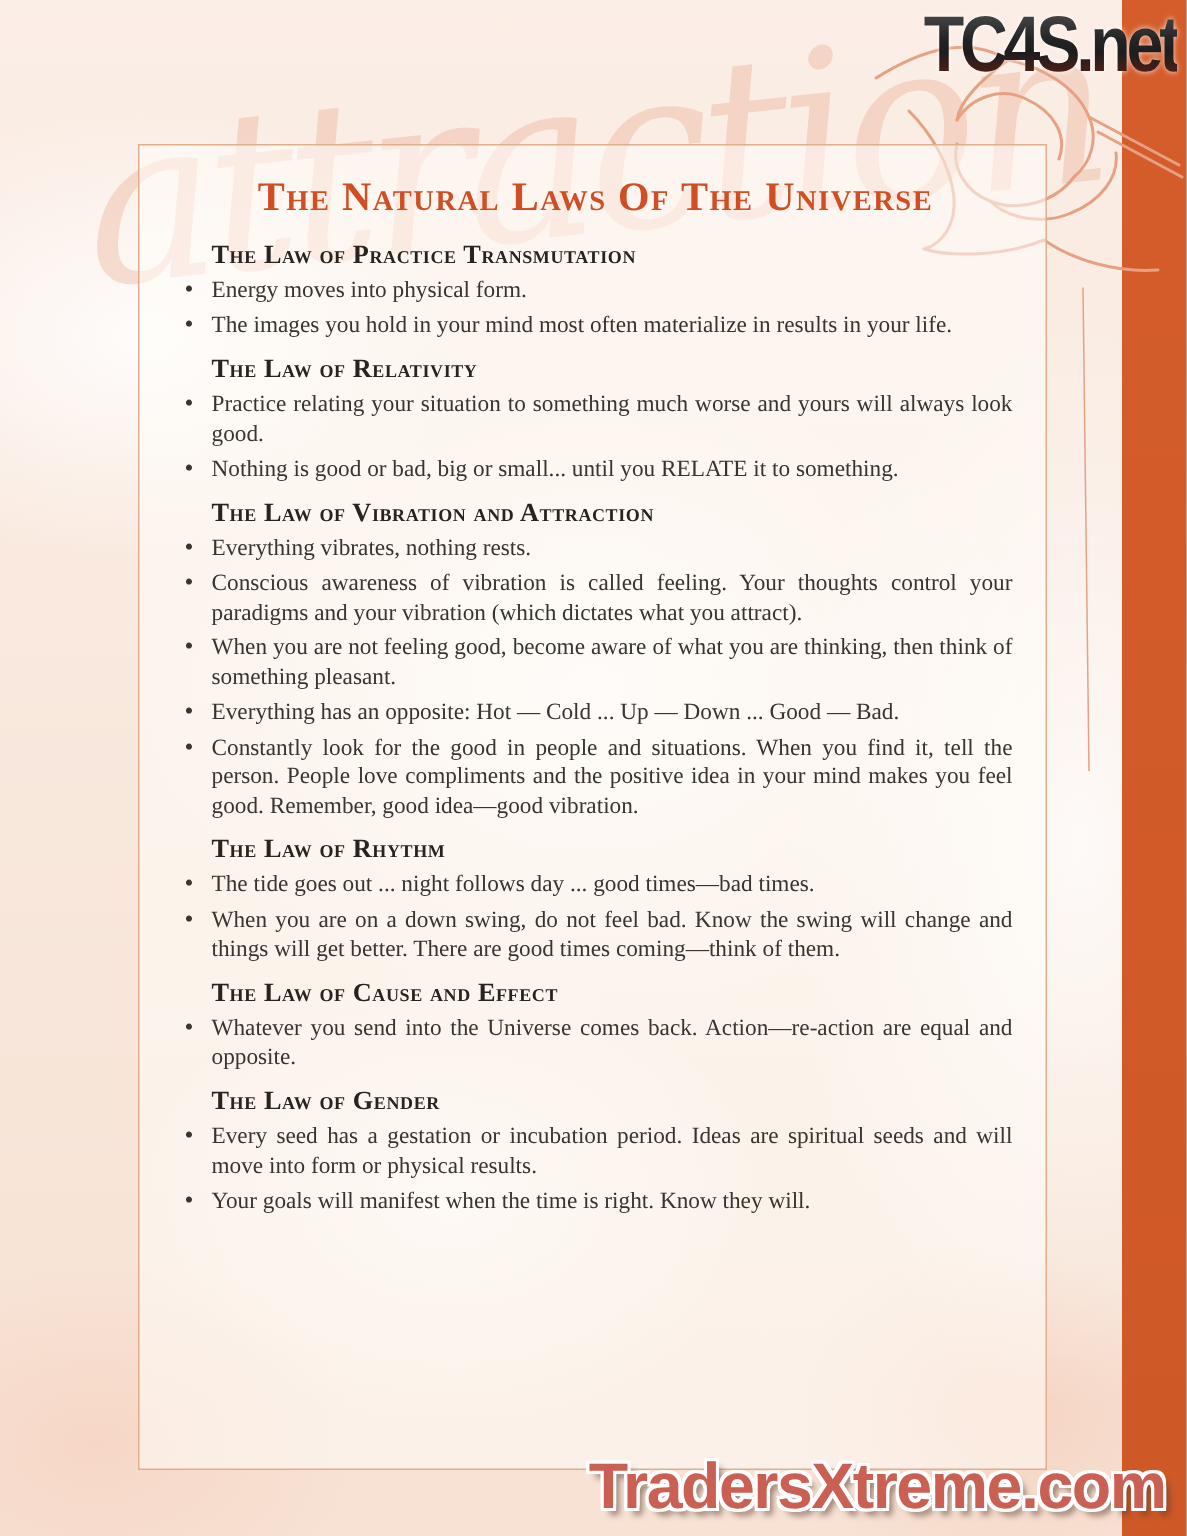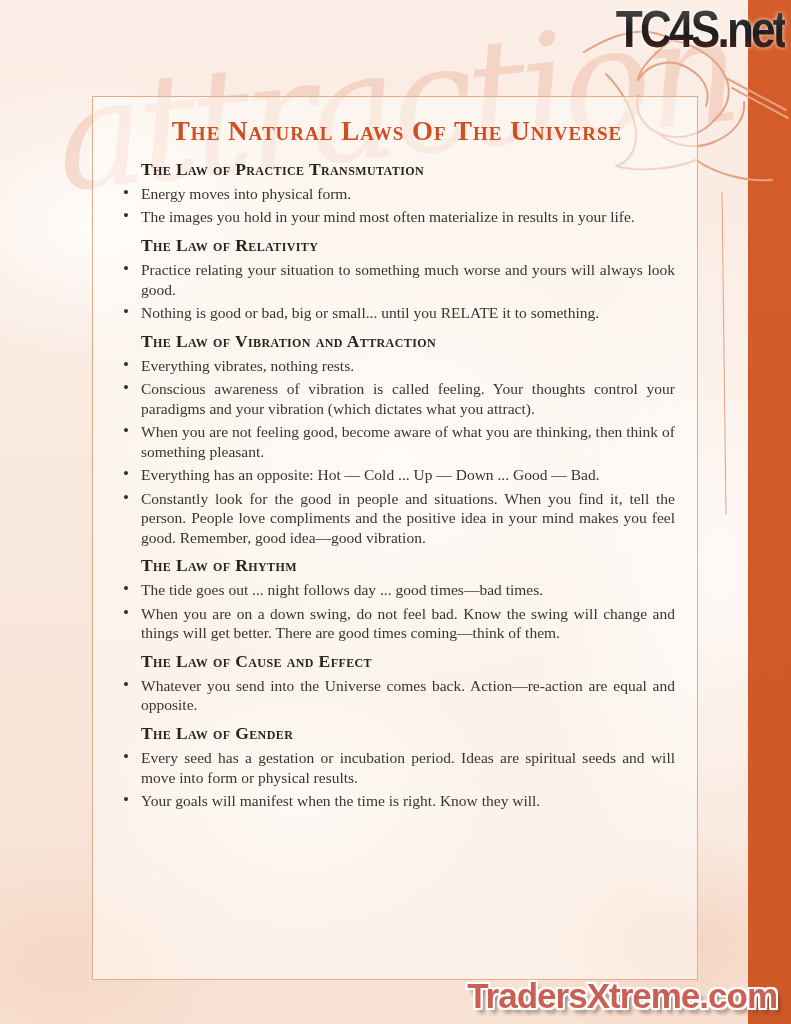--- a/index.html
+++ b/index.html
@@ -71,21 +71,21 @@
     transform:scaleY(.98);
     text-shadow:
       -2px -2px 0 #fff, 2px -2px 0 #fff, -2px 2px 0 #fff, 2px 2px 0 #fff,
       0 -3px 0 #fff, 0 3px 0 #fff, -3px 0 0 #fff, 3px 0 0 #fff,
       5px 6px 5px rgba(110,100,95,.75);
   }
   
   .traders {
     position:absolute; right:14px; bottom:8px; z-index:7; white-space:nowrap;
     font-family:"Liberation Sans","DejaVu Sans",sans-serif; font-weight:bold;
-    font-size:35px; letter-spacing:-1px; color:#ca5f54;
+    font-size:43px; letter-spacing:-1px; color:#ca5f54;
     text-shadow:
       -2px -2px 0 #fff, 2px -2px 0 #fff, -2px 2px 0 #fff, 2px 2px 0 #fff,
       0 -2px 0 #fff, 0 2px 0 #fff, -2px 0 0 #fff, 2px 0 0 #fff,
       4px 5px 4px rgba(90,60,45,.6);
   }
 </style>
 </head>
 <body>
 
 <div class="page">

